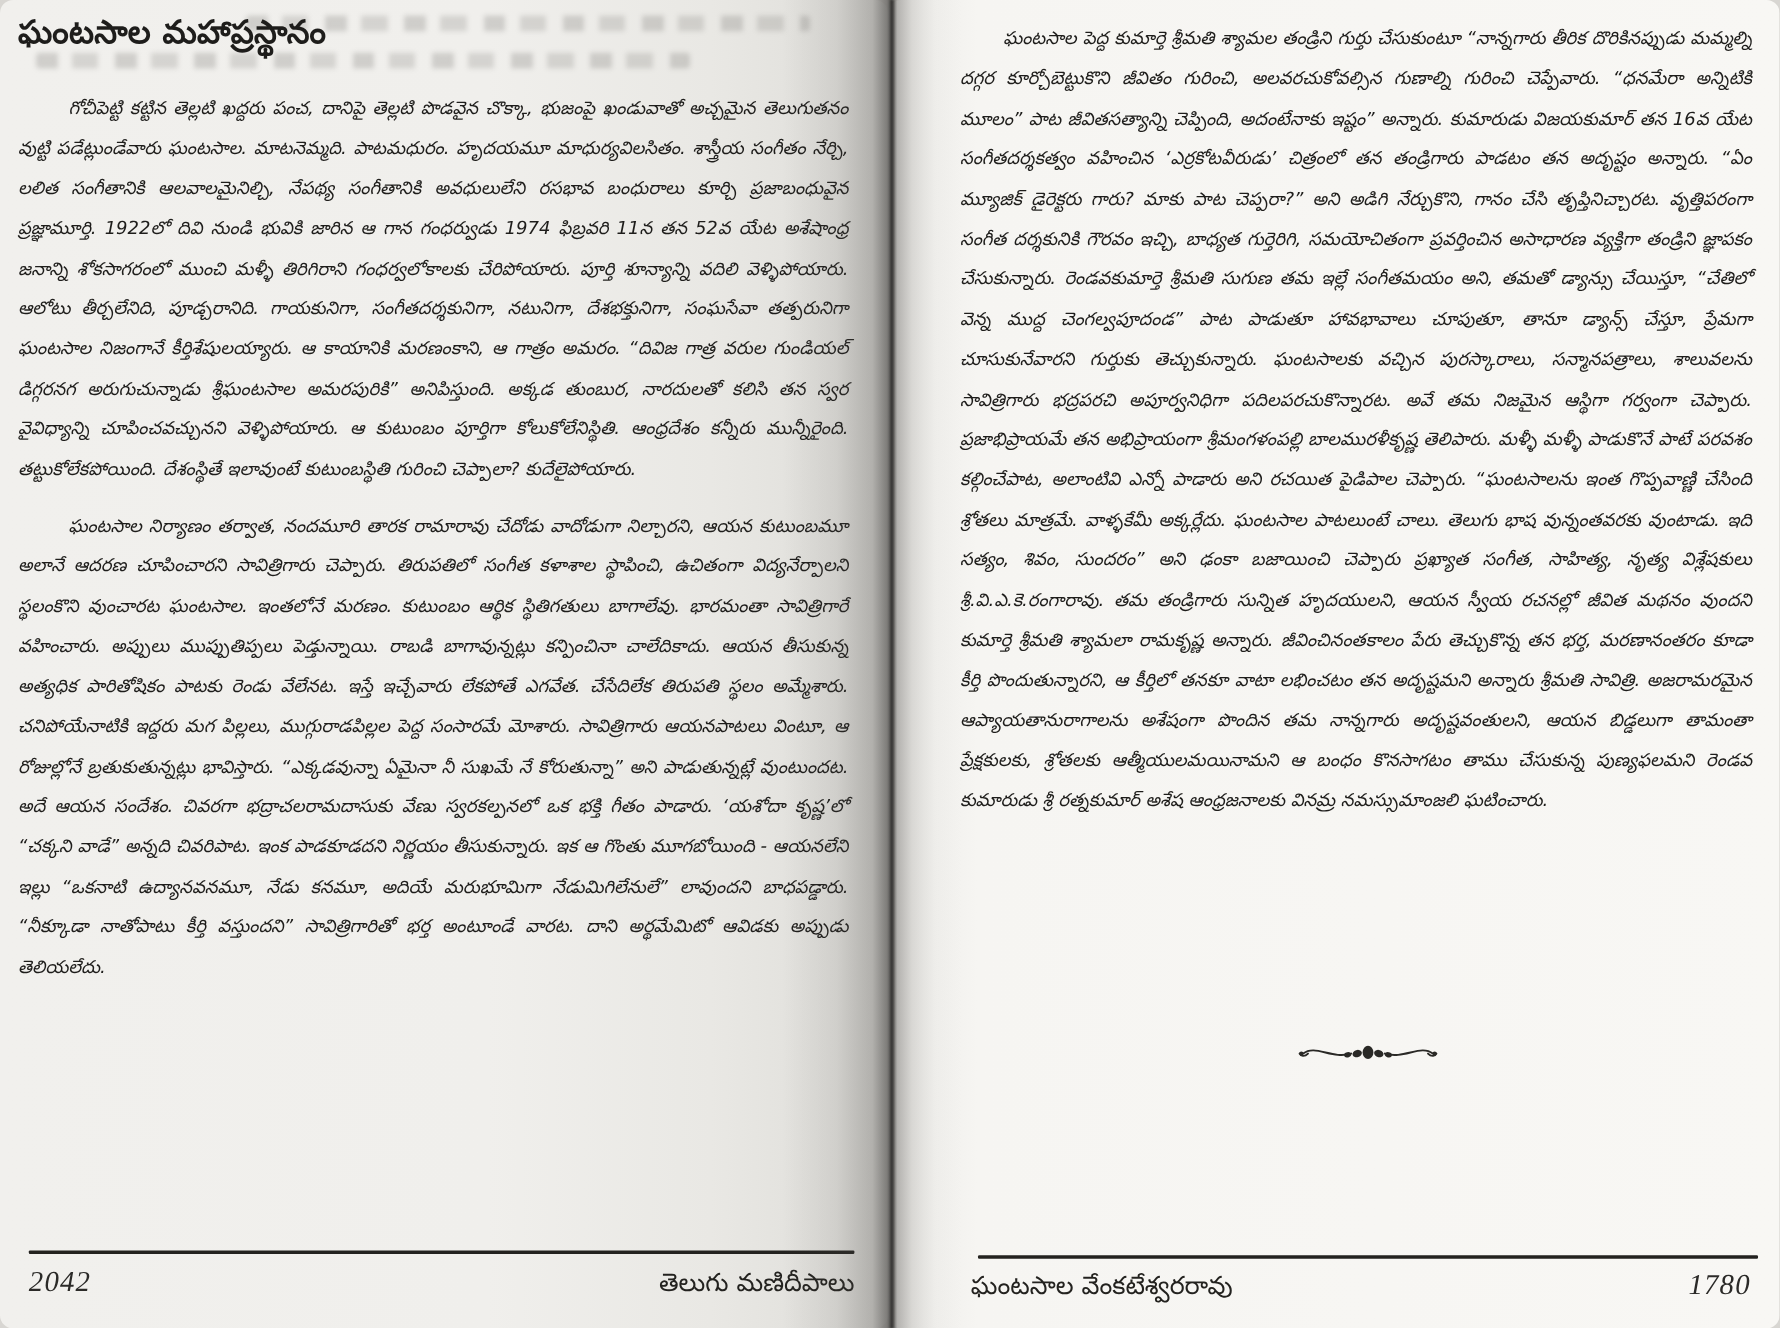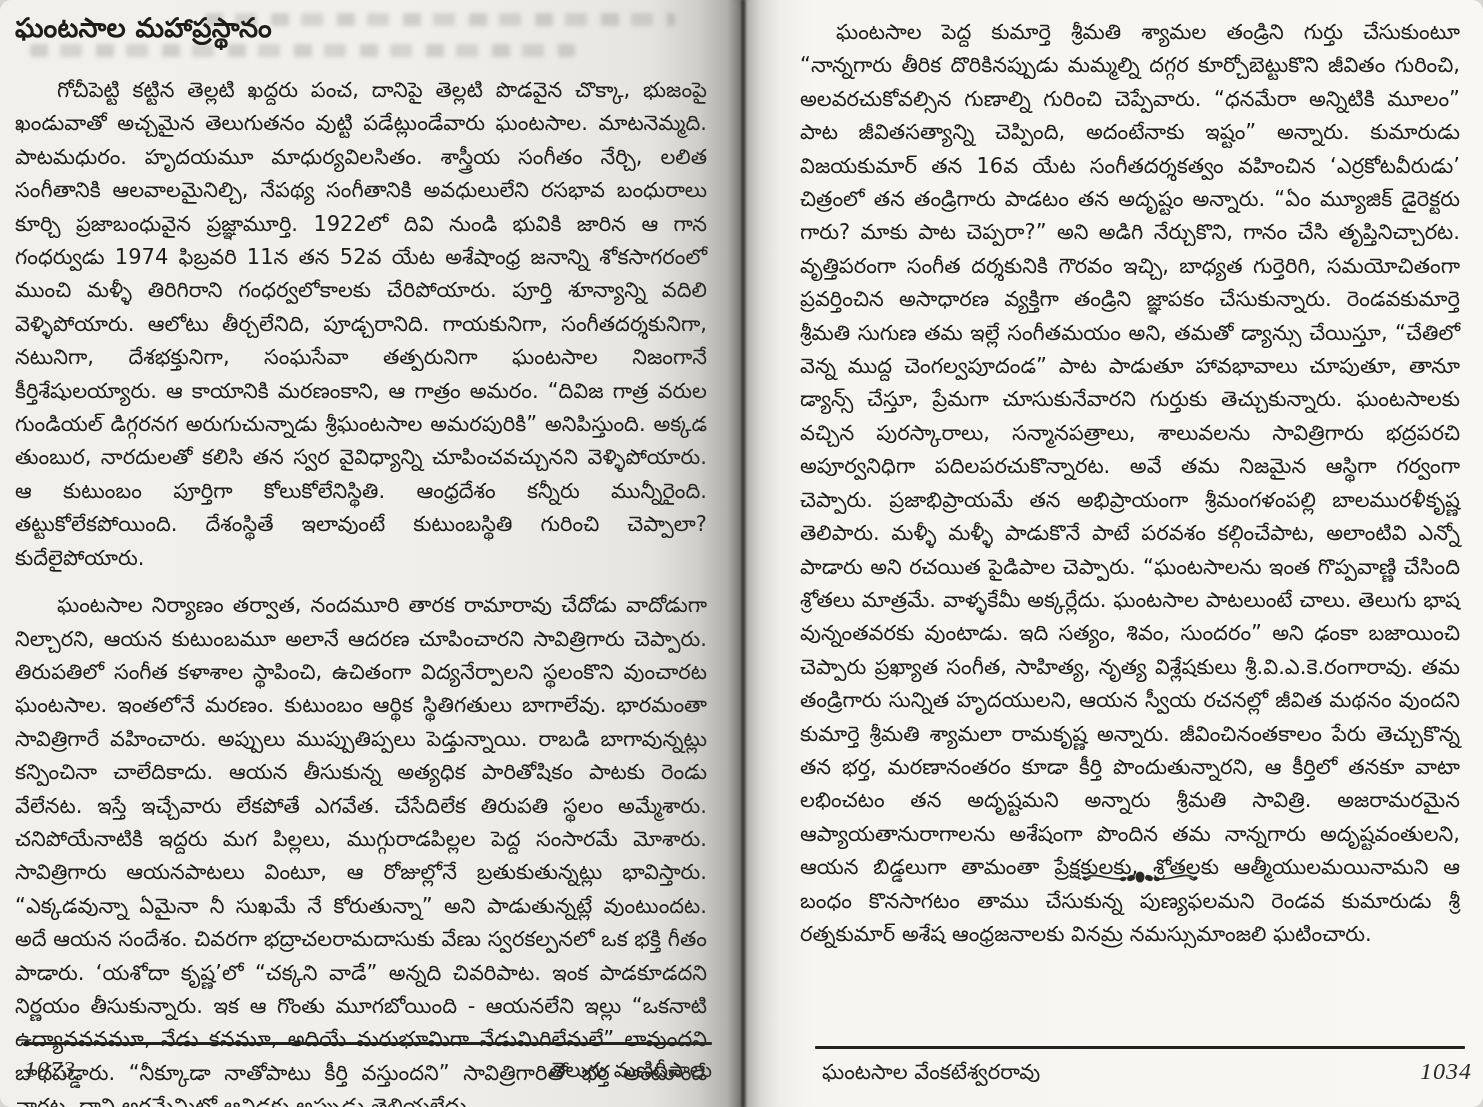--- a/index.html
+++ b/index.html
@@ -51,36 +51,36 @@
   .bleed2{left:30px;top:44px;width:545px;}
 
   .content-left{position:absolute;left:15px;top:8px;width:692px;}
   .content-right{position:absolute;left:60px;top:16px;width:660px;}
 
   h1.chapter{
     font-size:27px;font-weight:bold;letter-spacing:.2px;
     margin:0 0 26px 0;line-height:40px;
   }
   p.para{
-    margin:0;font-size:21px;line-height:33.4px;
-    text-align:justify;text-indent:42px;
+    margin:0;font-size:15px;line-height:33.4px;
+    text-align:justify;text-indent:42px;font-style:italic;
   }
   p.para + p.para{margin-top:14px;}
   .content-right p.para{text-indent:36px;}
 
   .rule{
     position:absolute;height:3px;background:#23221f;border-radius:1px;
   }
   .rule-left{left:24px;top:1042px;width:688px;}
   .rule-right{left:75px;top:1046px;width:650px;}
   .footer-row{
     position:absolute;display:flex;justify-content:space-between;align-items:baseline;
   }
   .footer-left{left:24px;top:1056px;width:688px;}
-  .footer-right{left:82px;top:1058px;width:650px;}
+  .footer-right{left:69px;top:1058px;width:650px;}
   .pagenum{
     font-family:"Liberation Serif",serif;font-style:italic;
     font-size:24px;color:#2b2a28;letter-spacing:1px;
   }
   .footer-title{font-size:21px;color:#23221f;}
 
   .ornament{
     position:absolute;left:340px;top:866px;width:120px;height:22px;
   }
   .ornament svg{display:block;width:100%;height:100%;}
@@ -95,21 +95,21 @@
     <div class="bleed bleed2"></div>
 
     <div class="content-left">
       <h1 class="chapter">ఘంటసాల మహాప్రస్థానం</h1>
       <p class="para">గోచీపెట్టి కట్టిన తెల్లటి ఖద్దరు పంచ, దానిపై తెల్లటి పొడవైన చొక్కా, భుజంపై ఖండువాతో అచ్చమైన తెలుగుతనం వుట్టి పడేట్లుండేవారు ఘంటసాల. మాటనెమ్మది. పాటమధురం. హృదయమూ మాధుర్యవిలసితం. శాస్త్రీయ సంగీతం నేర్చి, లలిత సంగీతానికి ఆలవాలమైనిల్చి, నేపథ్య సంగీతానికి అవధులులేని రసభావ బంధురాలు కూర్చి ప్రజాబంధువైన ప్రజ్ఞామూర్తి. 1922లో దివి నుండి భువికి జారిన ఆ గాన గంధర్వుడు 1974 ఫిబ్రవరి 11న తన 52వ యేట అశేషాంధ్ర జనాన్ని శోకసాగరంలో ముంచి మళ్ళీ తిరిగిరాని గంధర్వలోకాలకు చేరిపోయారు. పూర్తి శూన్యాన్ని వదిలి వెళ్ళిపోయారు. ఆలోటు తీర్చలేనిది, పూడ్చరానిది. గాయకునిగా, సంగీతదర్శకునిగా, నటునిగా, దేశభక్తునిగా, సంఘసేవా తత్పరునిగా ఘంటసాల నిజంగానే కీర్తిశేషులయ్యారు. ఆ కాయానికి మరణంకాని, ఆ గాత్రం అమరం. “దివిజ గాత్ర వరుల గుండియల్ డిగ్గరనగ అరుగుచున్నాడు శ్రీఘంటసాల అమరపురికి” అనిపిస్తుంది. అక్కడ తుంబుర, నారదులతో కలిసి తన స్వర వైవిధ్యాన్ని చూపించవచ్చునని వెళ్ళిపోయారు. ఆ కుటుంబం పూర్తిగా కోలుకోలేనిస్థితి. ఆంధ్రదేశం కన్నీరు మున్నీరైంది. తట్టుకోలేకపోయింది. దేశంస్థితే ఇలావుంటే కుటుంబస్థితి గురించి చెప్పాలా? కుదేలైపోయారు.</p>
       <p class="para">ఘంటసాల నిర్యాణం తర్వాత, నందమూరి తారక రామారావు చేదోడు వాదోడుగా నిల్చారని, ఆయన కుటుంబమూ అలానే ఆదరణ చూపించారని సావిత్రిగారు చెప్పారు. తిరుపతిలో సంగీత కళాశాల స్థాపించి, ఉచితంగా విద్యనేర్పాలని స్థలంకొని వుంచారట ఘంటసాల. ఇంతలోనే మరణం. కుటుంబం ఆర్థిక స్థితిగతులు బాగాలేవు. భారమంతా సావిత్రిగారే వహించారు. అప్పులు ముప్పుతిప్పలు పెడ్తున్నాయి. రాబడి బాగావున్నట్లు కన్పించినా చాలేదికాదు. ఆయన తీసుకున్న అత్యధిక పారితోషికం పాటకు రెండు వేలేనట. ఇస్తే ఇచ్చేవారు లేకపోతే ఎగవేత. చేసేదిలేక తిరుపతి స్థలం అమ్మేశారు. చనిపోయేనాటికి ఇద్దరు మగ పిల్లలు, ముగ్గురాడపిల్లల పెద్ద సంసారమే మోశారు. సావిత్రిగారు ఆయనపాటలు వింటూ, ఆ రోజుల్లోనే బ్రతుకుతున్నట్లు భావిస్తారు. “ఎక్కడవున్నా ఏమైనా నీ సుఖమే నే కోరుతున్నా” అని పాడుతున్నట్లే వుంటుందట. అదే ఆయన సందేశం. చివరగా భద్రాచలరామదాసుకు వేణు స్వరకల్పనలో ఒక భక్తి గీతం పాడారు. ‘యశోదా కృష్ణ’లో “చక్కని వాడే” అన్నది చివరిపాట. ఇంక పాడకూడదని నిర్ణయం తీసుకున్నారు. ఇక ఆ గొంతు మూగబోయింది - ఆయనలేని ఇల్లు “ఒకనాటి ఉద్యానవనమూ, నేడు కనమూ, అదియే మరుభూమిగా నేడుమిగిలేనులే” లావుందని బాధపడ్డారు. “నీక్కూడా నాతోపాటు కీర్తి వస్తుందని” సావిత్రిగారితో భర్త అంటూండే వారట. దాని అర్థమేమిటో ఆవిడకు అప్పుడు తెలియలేదు.</p>
     </div>
 
     <div class="rule rule-left"></div>
     <div class="footer-row footer-left">
-      <span class="pagenum">1073</span>
+      <span class="pagenum">2042</span>
       <span class="footer-title">తెలుగు మణిదీపాలు</span>
     </div>
   </div>
 
   <div class="page right">
     <div class="content-right">
       <p class="para">ఘంటసాల పెద్ద కుమార్తె శ్రీమతి శ్యామల తండ్రిని గుర్తు చేసుకుంటూ “నాన్నగారు తీరిక దొరికినప్పుడు మమ్మల్ని దగ్గర కూర్చోబెట్టుకొని జీవితం గురించి, అలవరచుకోవల్సిన గుణాల్ని గురించి చెప్పేవారు. “ధనమేరా అన్నిటికి మూలం” పాట జీవితసత్యాన్ని చెప్పింది, అదంటేనాకు ఇష్టం” అన్నారు. కుమారుడు విజయకుమార్ తన 16వ యేట సంగీతదర్శకత్వం వహించిన ‘ఎర్రకోటవీరుడు’ చిత్రంలో తన తండ్రిగారు పాడటం తన అదృష్టం అన్నారు. “ఏం మ్యూజిక్ డైరెక్టరు గారు? మాకు పాట చెప్పరా?” అని అడిగి నేర్చుకొని, గానం చేసి తృప్తినిచ్చారట. వృత్తిపరంగా సంగీత దర్శకునికి గౌరవం ఇచ్చి, బాధ్యత గుర్తెరిగి, సమయోచితంగా ప్రవర్తించిన అసాధారణ వ్యక్తిగా తండ్రిని జ్ఞాపకం చేసుకున్నారు. రెండవకుమార్తె శ్రీమతి సుగుణ తమ ఇల్లే సంగీతమయం అని, తమతో డ్యాన్సు చేయిస్తూ, “చేతిలో వెన్న ముద్ద చెంగల్వపూదండ” పాట పాడుతూ హావభావాలు చూపుతూ, తానూ డ్యాన్స్ చేస్తూ, ప్రేమగా చూసుకునేవారని గుర్తుకు తెచ్చుకున్నారు. ఘంటసాలకు వచ్చిన పురస్కారాలు, సన్మానపత్రాలు, శాలువలను సావిత్రిగారు భద్రపరచి అపూర్వనిధిగా పదిలపరచుకొన్నారట. అవే తమ నిజమైన ఆస్థిగా గర్వంగా చెప్పారు. ప్రజాభిప్రాయమే తన అభిప్రాయంగా శ్రీమంగళంపల్లి బాలమురళీకృష్ణ తెలిపారు. మళ్ళీ మళ్ళీ పాడుకొనే పాటే పరవశం కల్గించేపాట, అలాంటివి ఎన్నో పాడారు అని రచయిత పైడిపాల చెప్పారు. “ఘంటసాలను ఇంత గొప్పవాణ్ణి చేసింది శ్రోతలు మాత్రమే. వాళ్ళకేమీ అక్కర్లేదు. ఘంటసాల పాటలుంటే చాలు. తెలుగు భాష వున్నంతవరకు వుంటాడు. ఇది సత్యం, శివం, సుందరం” అని ఢంకా బజాయించి చెప్పారు ప్రఖ్యాత సంగీత, సాహిత్య, నృత్య విశ్లేషకులు శ్రీ.వి.ఎ.కె.రంగారావు. తమ తండ్రిగారు సున్నిత హృదయులని, ఆయన స్వీయ రచనల్లో జీవిత మథనం వుందని కుమార్తె శ్రీమతి శ్యామలా రామకృష్ణ అన్నారు. జీవించినంతకాలం పేరు తెచ్చుకొన్న తన భర్త, మరణానంతరం కూడా కీర్తి పొందుతున్నారని, ఆ కీర్తిలో తనకూ వాటా లభించటం తన అదృష్టమని అన్నారు శ్రీమతి సావిత్రి. అజరామరమైన ఆప్యాయతానురాగాలను అశేషంగా పొందిన తమ నాన్నగారు అదృష్టవంతులని, ఆయన బిడ్డలుగా తామంతా ప్రేక్షకులకు, శ్రోతలకు ఆత్మీయులమయినామని ఆ బంధం కొనసాగటం తాము చేసుకున్న పుణ్యఫలమని రెండవ కుమారుడు శ్రీ రత్నకుమార్ అశేష ఆంధ్రజనాలకు వినమ్ర నమస్సుమాంజలి ఘటించారు.</p>
     </div>
 
     <div class="ornament">
@@ -128,21 +128,21 @@
           <ellipse cx="69" cy="12" rx="4" ry="3" transform="rotate(18 69 12)"></ellipse>
           <ellipse cx="43" cy="13" rx="3" ry="2.2" transform="rotate(-12 43 13)"></ellipse>
           <ellipse cx="77" cy="13" rx="3" ry="2.2" transform="rotate(12 77 13)"></ellipse>
         </g>
       </svg>
     </div>
 
     <div class="rule rule-right"></div>
     <div class="footer-row footer-right">
       <span class="footer-title">ఘంటసాల వేంకటేశ్వరరావు</span>
-      <span class="pagenum">1034</span>
+      <span class="pagenum">1780</span>
     </div>
   </div>
 
   <div class="gutter">
     <div class="crease"></div>
   </div>
 
 </div>
 
 </body></html>

